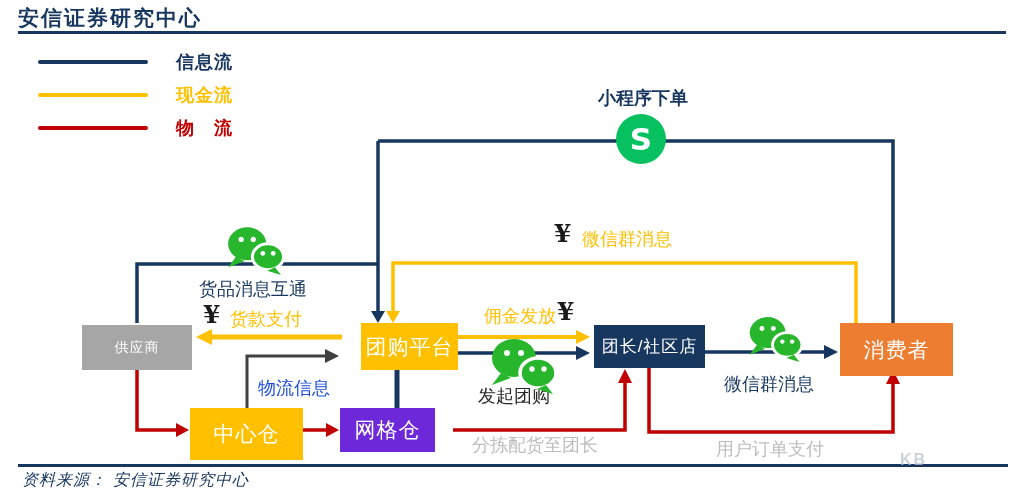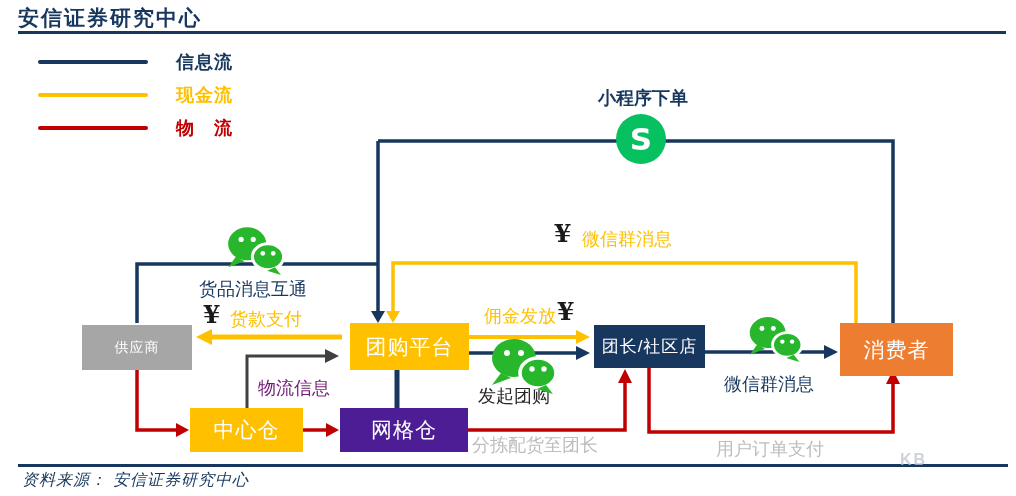--- a/index.html
+++ b/index.html
@@ -20,30 +20,30 @@
   .legend-label{margin-left:28px;font-size:18px;font-weight:bold;
     font-family:"DejaVu Serif","Liberation Serif",serif;letter-spacing:1px;}
   
   #connectors{position:absolute;left:0;top:0;z-index:1;}
   
   .node{
     position:absolute;z-index:2;display:flex;align-items:center;justify-content:center;
     color:#ffffff;letter-spacing:1px;
   }
   #box-supplier {left:82px; top:325px;width:110px;height:45px;background:#a6a6a6;font-size:14px;}
-  #box-platform {left:350px;top:323px;width:119px;height:47px;background:#ffc000;font-size:21px;}
+  #box-platform {left:361px;top:323px;width:97px;height:47px;background:#ffc000;font-size:21px;}
   #box-leader   {left:594px;top:325px;width:111px;height:43px;background:#17375e;font-size:17px;}
   #box-consumer {left:840px;top:323px;width:113px;height:53px;background:#ed7d31;font-size:21px;}
-  #box-central  {left:190px;top:408px;width:113px;height:44px;background:#ffc000;font-size:21px;}
-  #box-grid     {left:340px;top:408px;width:128px;height:44px;background:#4c1d95;font-size:21px;}
+  #box-central  {left:190px;top:408px;width:113px;height:52px;background:#ffc000;font-size:21px;}
+  #box-grid     {left:340px;top:408px;width:95px;height:44px;background:#6d28d9;font-size:21px;}
   
   .lbl{position:absolute;z-index:2;white-space:nowrap;font-size:18px;}
   .yen{position:absolute;z-index:2;font-size:25px;font-weight:bold;color:#1a1a1a;
        font-family:"DejaVu Serif","Liberation Serif",serif;line-height:1;}
-  .gold{color:#ffc000;} .navy{color:#17375e;} .dark{color:#701a75;text-align:center;} .mute{color:#bdbdbd;}
+  .gold{color:#ffc000;} .navy{color:#17375e;} .dark{color:#1d4ed8;text-align:center;} .mute{color:#bdbdbd;}
   #lbl-mini        {left:598px;top:86px; color:#17375e;font-weight:bold;}
   #lbl-goods-info  {left:199px;top:277px;}
   #yen-goods       {left:203px;top:302px;}
   #lbl-goods-pay   {left:230px;top:307px;}
   #yen-user        {left:554px;top:221px;}
   #lbl-user-pay    {left:582px;top:227px;}
   #lbl-commission  {left:484px;top:304px;}
   #yen-commission  {left:557px;top:299px;}
   #lbl-start       {left:478px;top:384px;color:#262626;}
   #lbl-wechat-msg  {left:724px;top:372px;}

